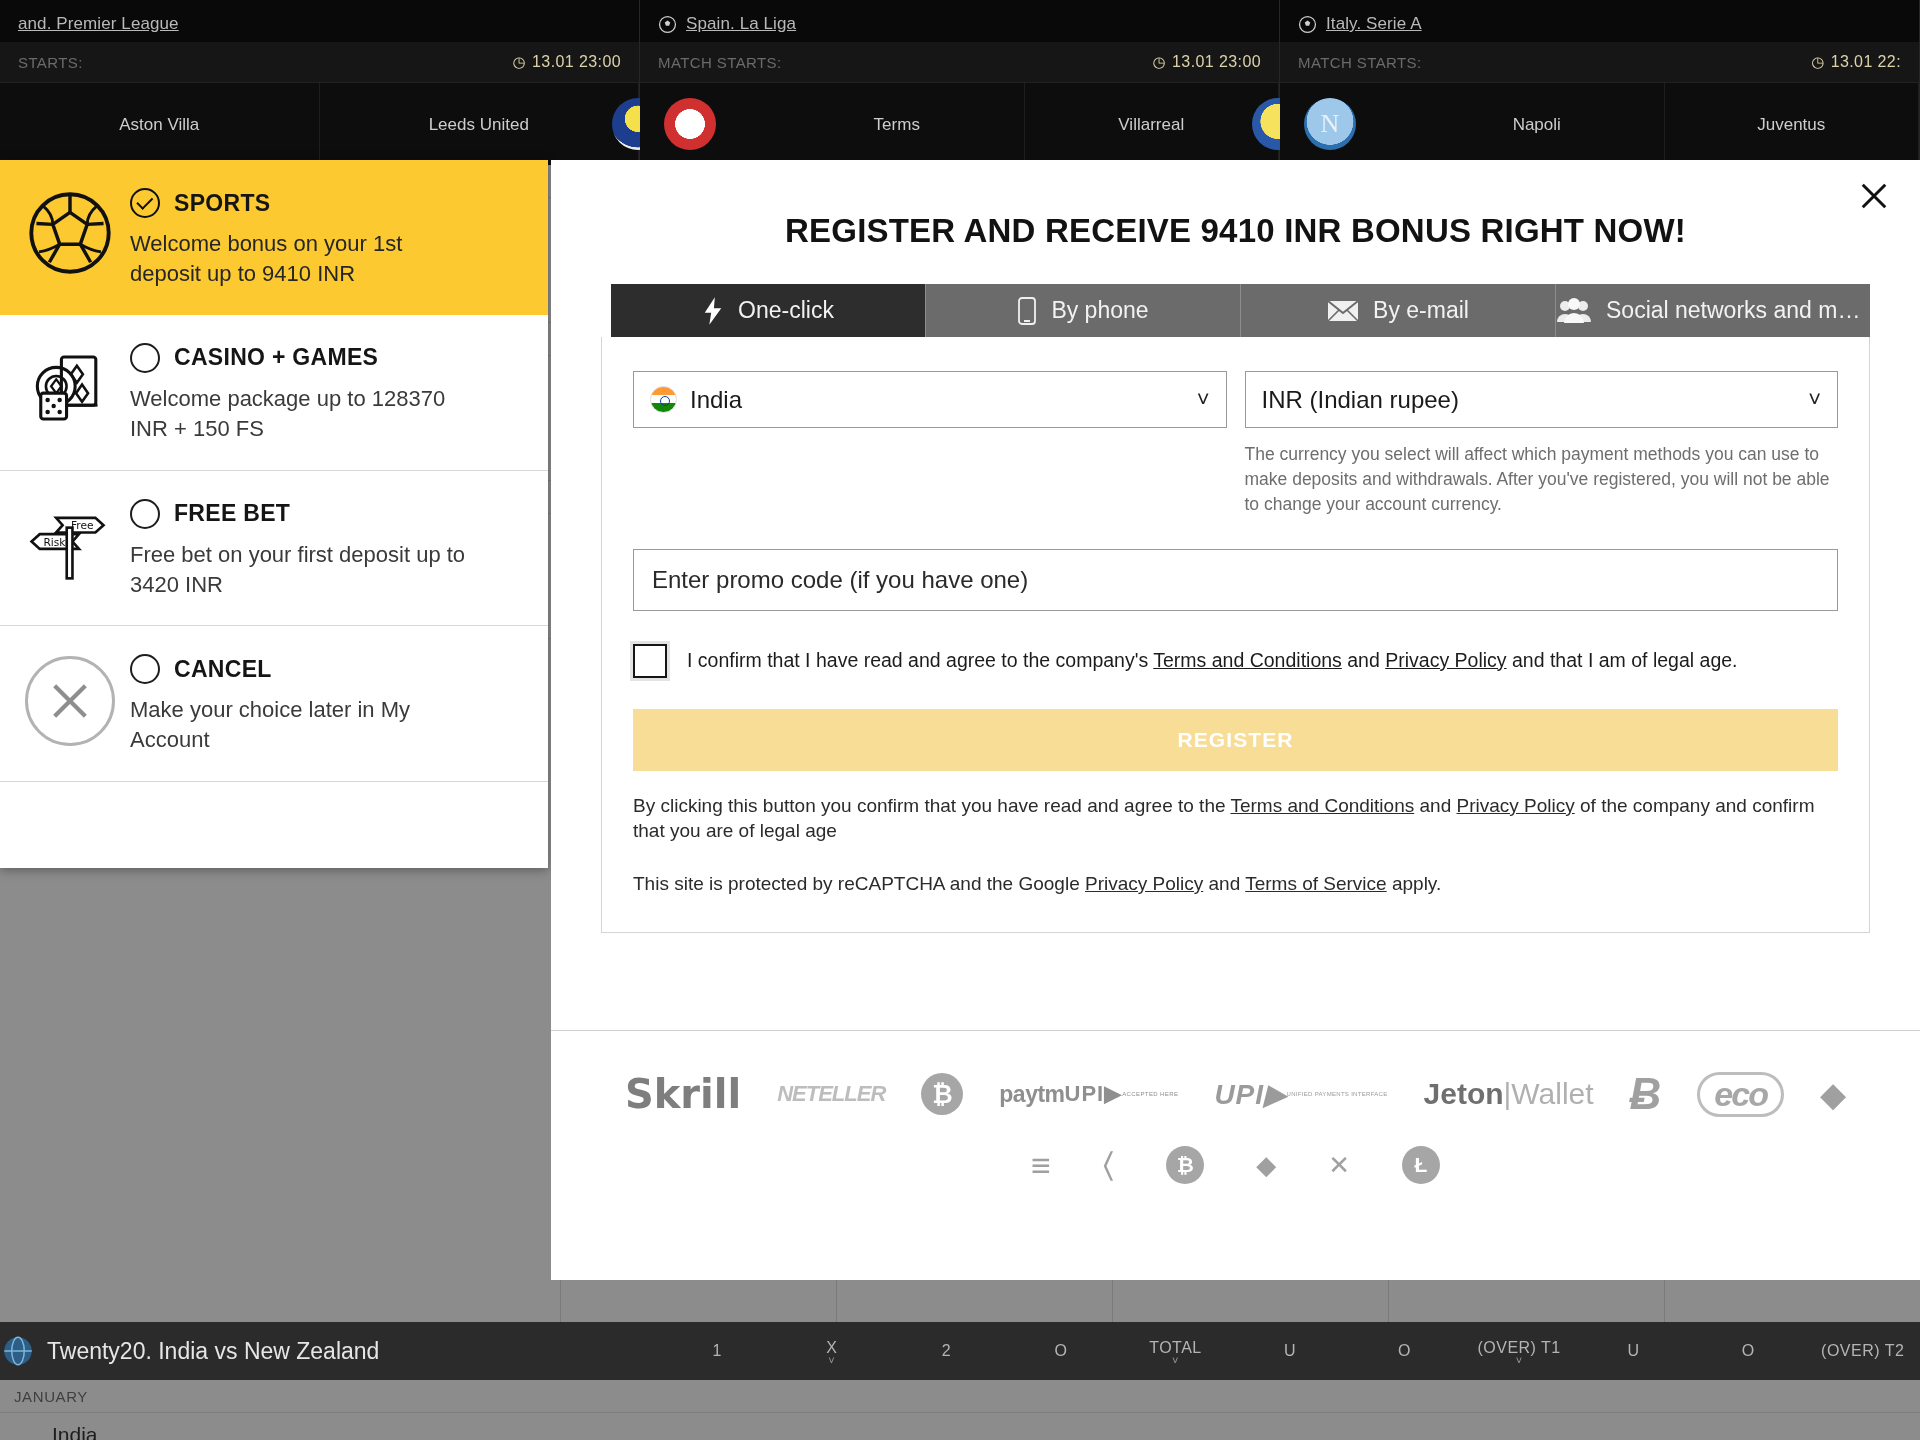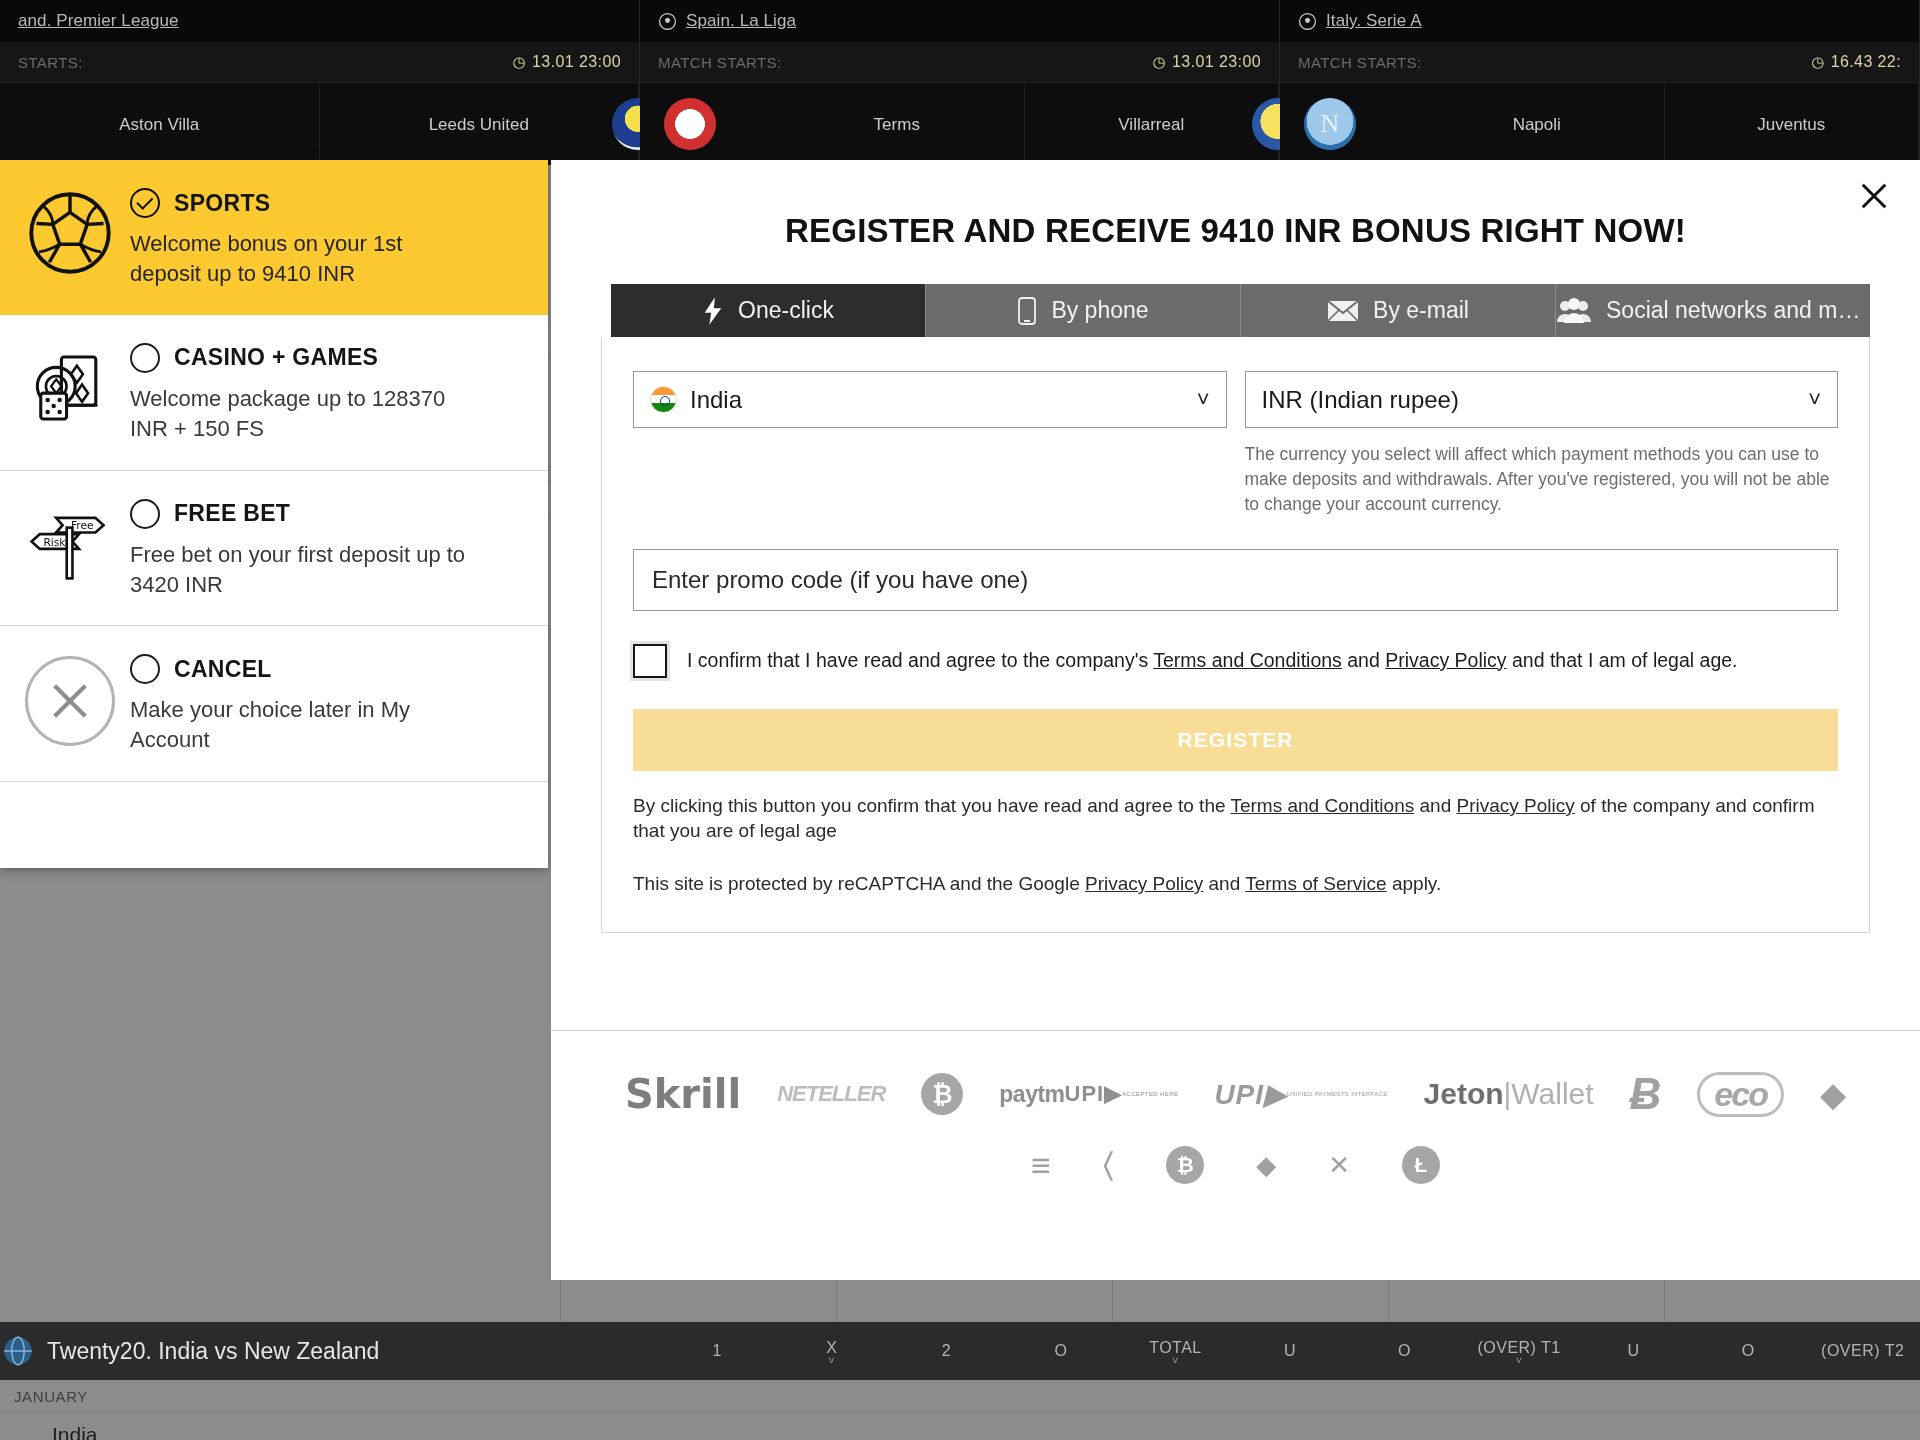--- a/index.html
+++ b/index.html
@@ -13,22 +13,22 @@
 
   
   .bg { position: absolute; inset: 0; background: #8c8c8c; }
 
   .bg-top {
     position: absolute; top: 0; left: 0; width: 1920px; height: 165px;
     display: flex; background: #090909;
   }
   .league-card { flex: 1; border-right: 1px solid #262626; position: relative; }
   .league-head {
-    height: 42px; display: flex; align-items: center; gap: 9px;
-    padding: 16px 18px; background: #090909;
+    height: 42px; display: flex; align-items: flex-end; gap: 9px;
+    padding: 8px 18px; background: #090909;
   }
   .ball-icon { width: 19px; height: 19px; flex: none; }
   .league-name {
     font-size: 17px; color: #b9b9b9; text-decoration: underline;
     white-space: nowrap; letter-spacing: .1px;
   }
   .league-starts {
     height: 40px; display: flex; align-items: center; justify-content: space-between;
     padding: 0 18px; background: #161616;
     font-size: 15px; color: #6b6b6b; letter-spacing: .4px;
@@ -299,21 +299,21 @@
           <svg class="ball-icon" viewBox="0 0 24 24">
             <circle cx="12" cy="12" r="10" fill="none" stroke="#cfcfcf" stroke-width="1.6"></circle>
             <polygon points="12,7 15.5,9.5 14,13.5 10,13.5 8.5,9.5" fill="#cfcfcf"></polygon>
           </svg>
           <span class="league-name">Italy. Serie A</span>
         </div>
         <div class="league-starts">
           <span>MATCH STARTS:</span>
           <span class="starts-time">
             <span class="clock-glyph">◷</span>
-            <span>16.43 22:</span>
+            <span>13.01 22:</span>
           </span>
         </div>
         <div class="league-teams">
           <div class="narrow-cell team-cell">
             <span class="crest napoli" style="right:auto;left:24px">N</span>
           </div>
           <div class="team-cell">Napoli</div>
           <div class="team-cell">Juventus</div>
         </div>
       </div>

